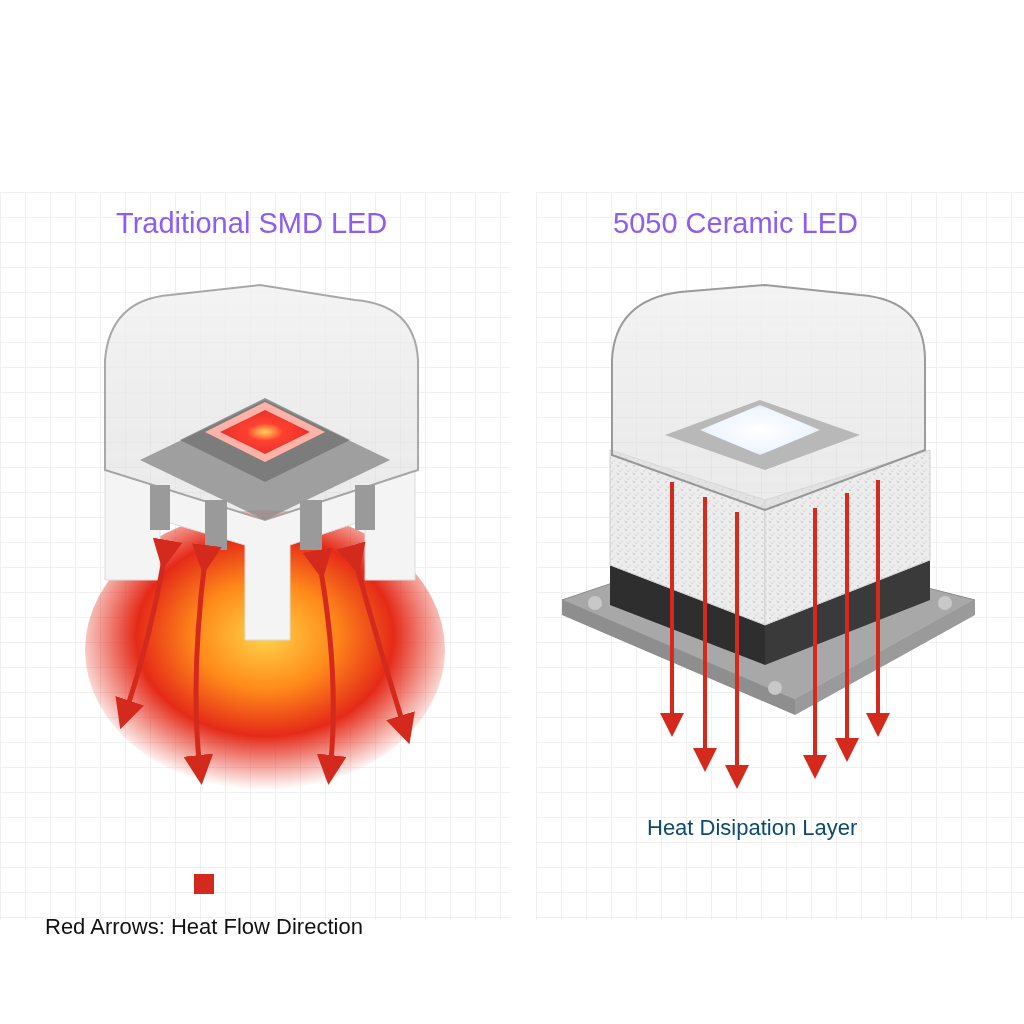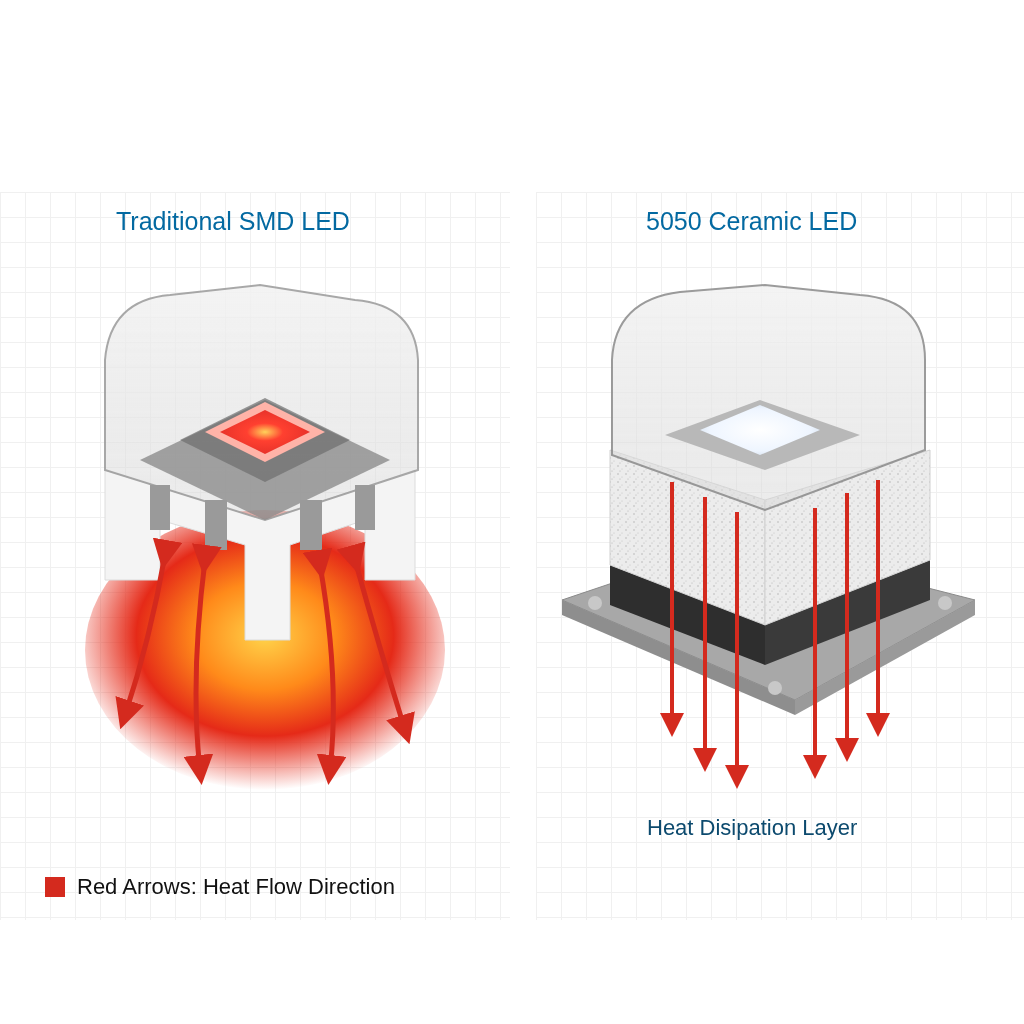--- a/index.html
+++ b/index.html
@@ -5,25 +5,25 @@
   html, body { margin:0; padding:0; background:#ffffff; }
   body { width:1024px; height:1024px; position:relative; overflow:hidden; font-family:"Liberation Sans", sans-serif; }
   .panel { position:absolute; top:192px; height:728px;
     background-color:#ffffff;
     background-image:
       linear-gradient(to right, #f0f0f0 1px, transparent 1px),
       linear-gradient(to bottom, #f0f0f0 1px, transparent 1px);
     background-size:25px 25px; }
   .panel.left { left:0; width:510px; }
   .panel.right { left:536px; width:488px; }
-  .title { position:absolute; font-size:25px; color:#0369a1; white-space:nowrap; }
+  .title { position:absolute; font-size:29px; color:#8b5cf6; white-space:nowrap; }
   .title.left { left:116px; top:207px; }
-  .title.right { left:646px; top:207px; }
+  .title.right { left:613px; top:207px; }
   .label { position:absolute; font-size:22px; color:#0c4a6e; white-space:nowrap; }
-  .legend { position:absolute; left:45px; top:874px; display:flex; align-items:center; gap:12px; }
+  .legend { position:absolute; left:45px; top:874px; display:flex; align-items:center; gap:20px;flex-direction:column; }
   .legend-swatch { width:20px; height:20px; background:#d42a1e; }
   .legend-text { font-size:22px; color:#111; }
   .heat-label { left:647px; top:815px; }
   svg.fig { position:absolute; left:0; top:0; }
 </style>
 </head>
 <body>
 
 <div class="panel left"></div>
 <div class="panel right"></div>

